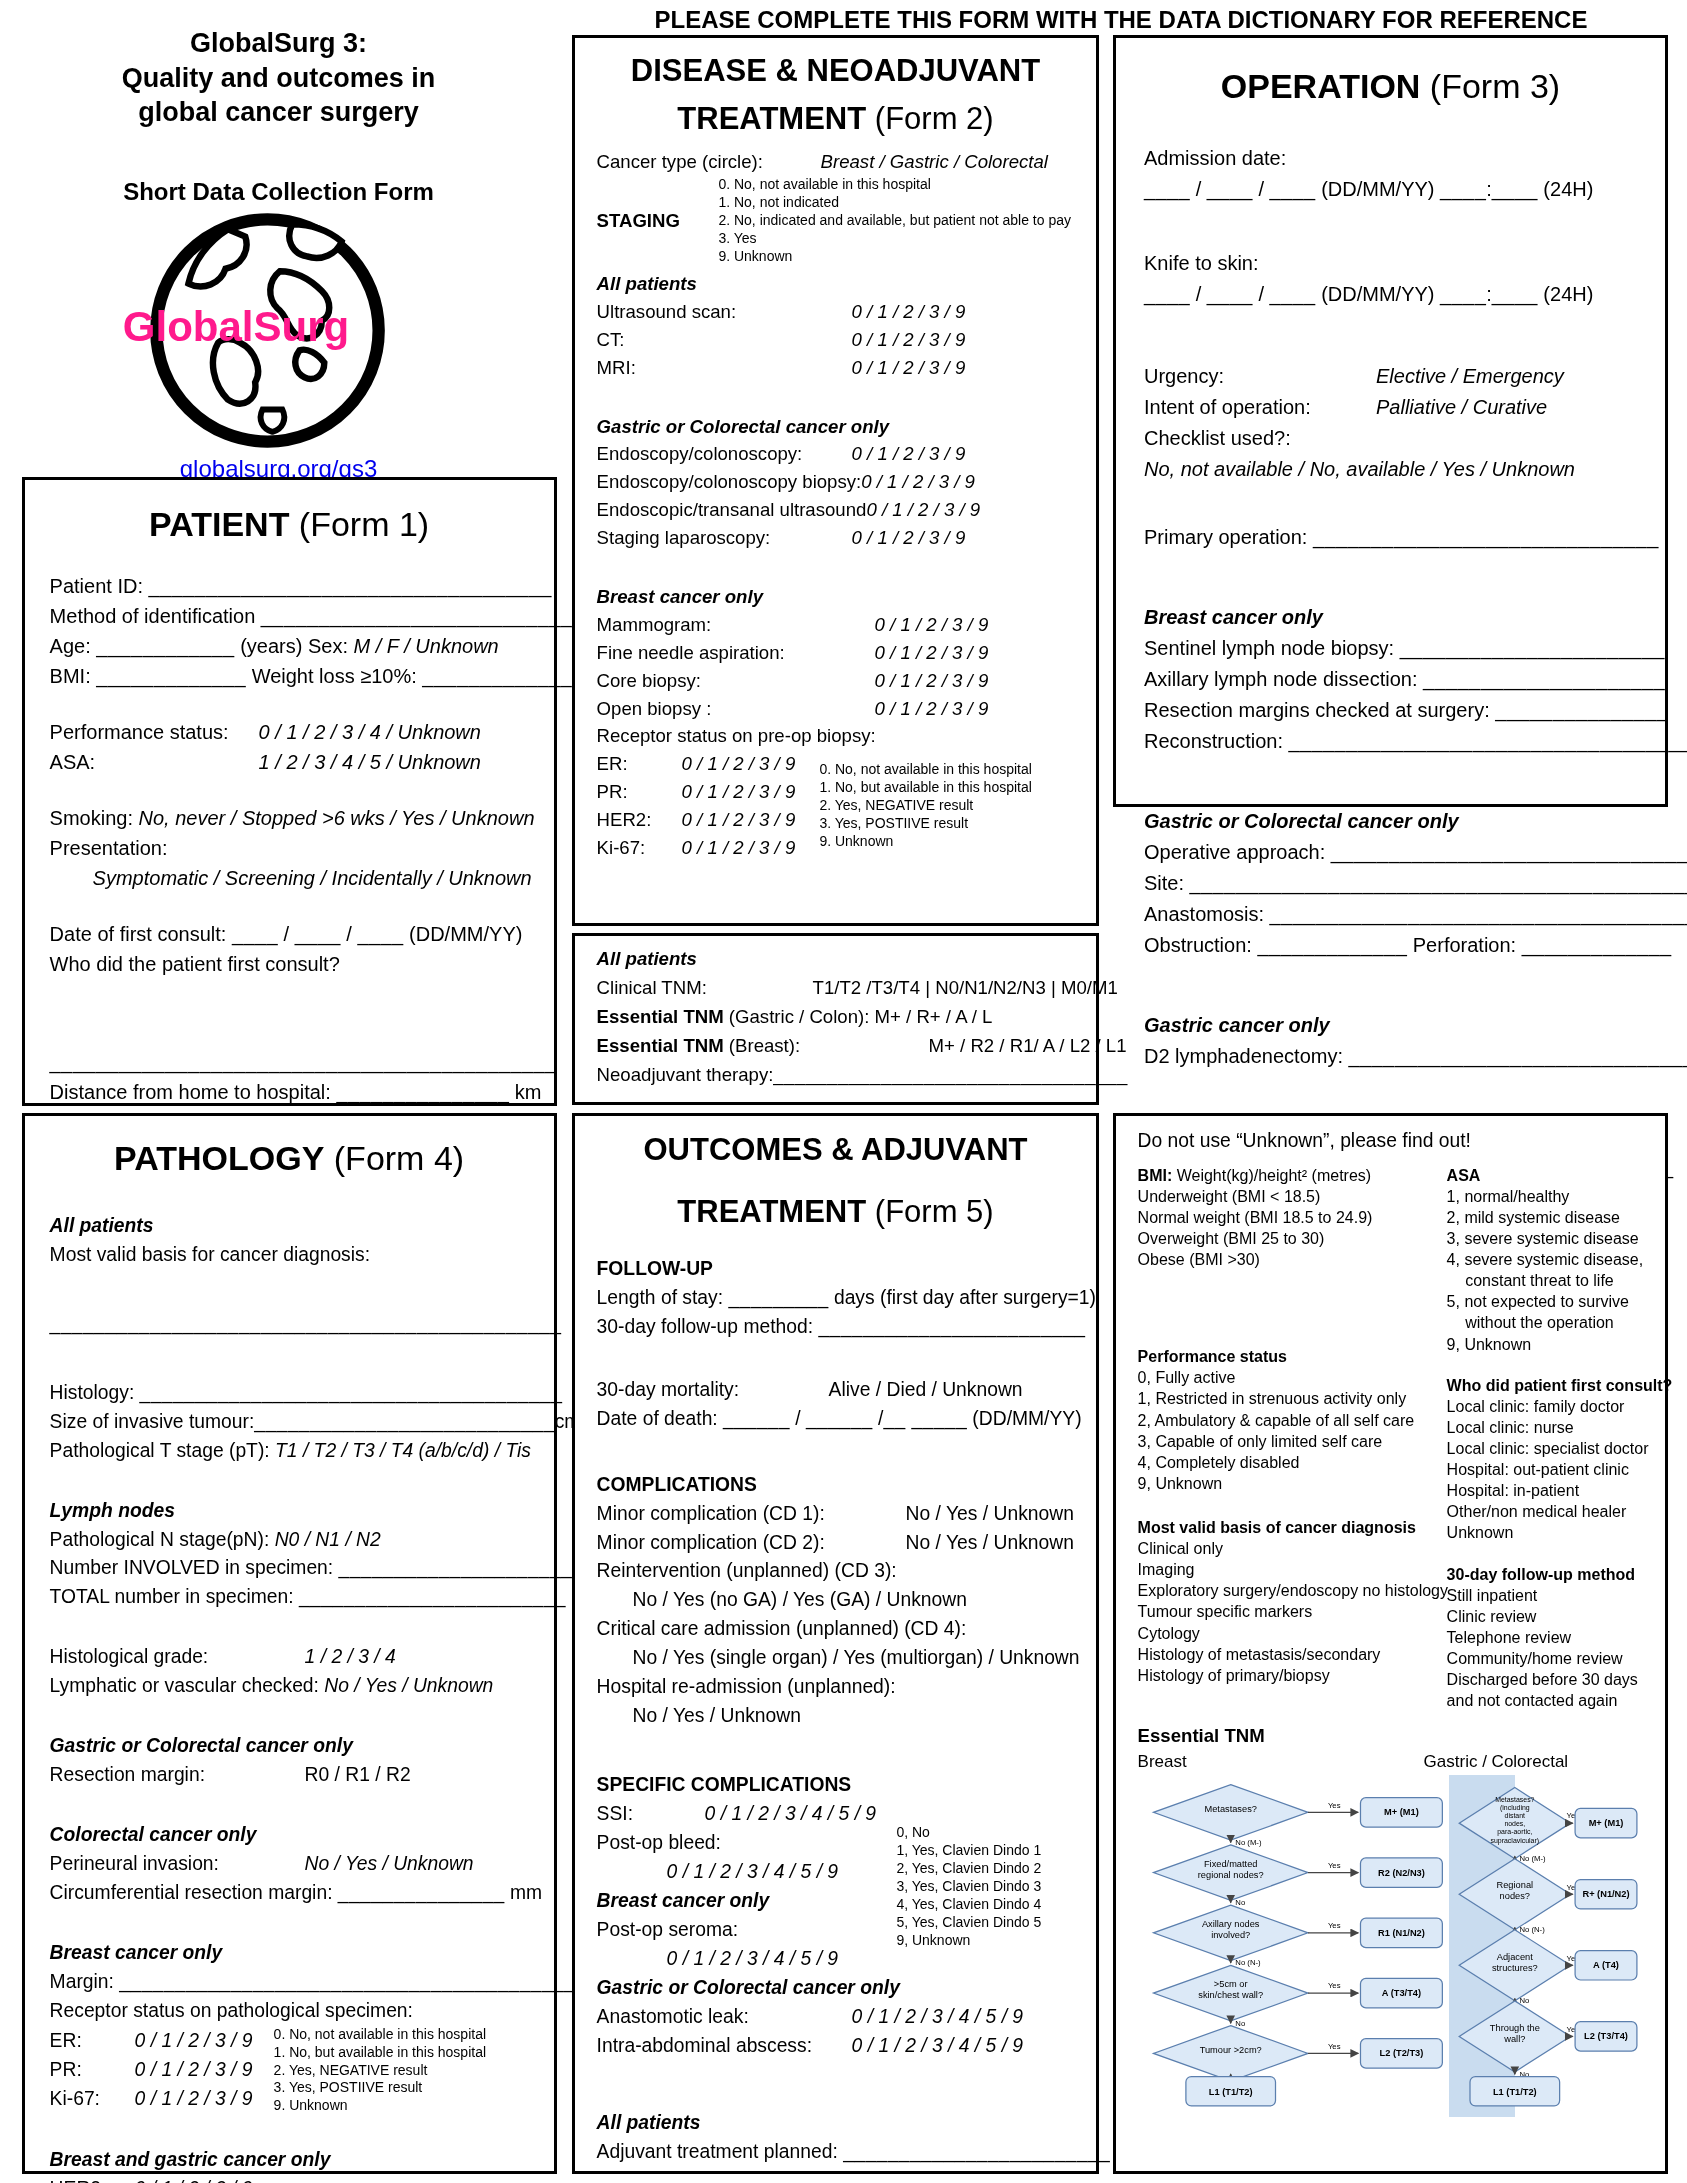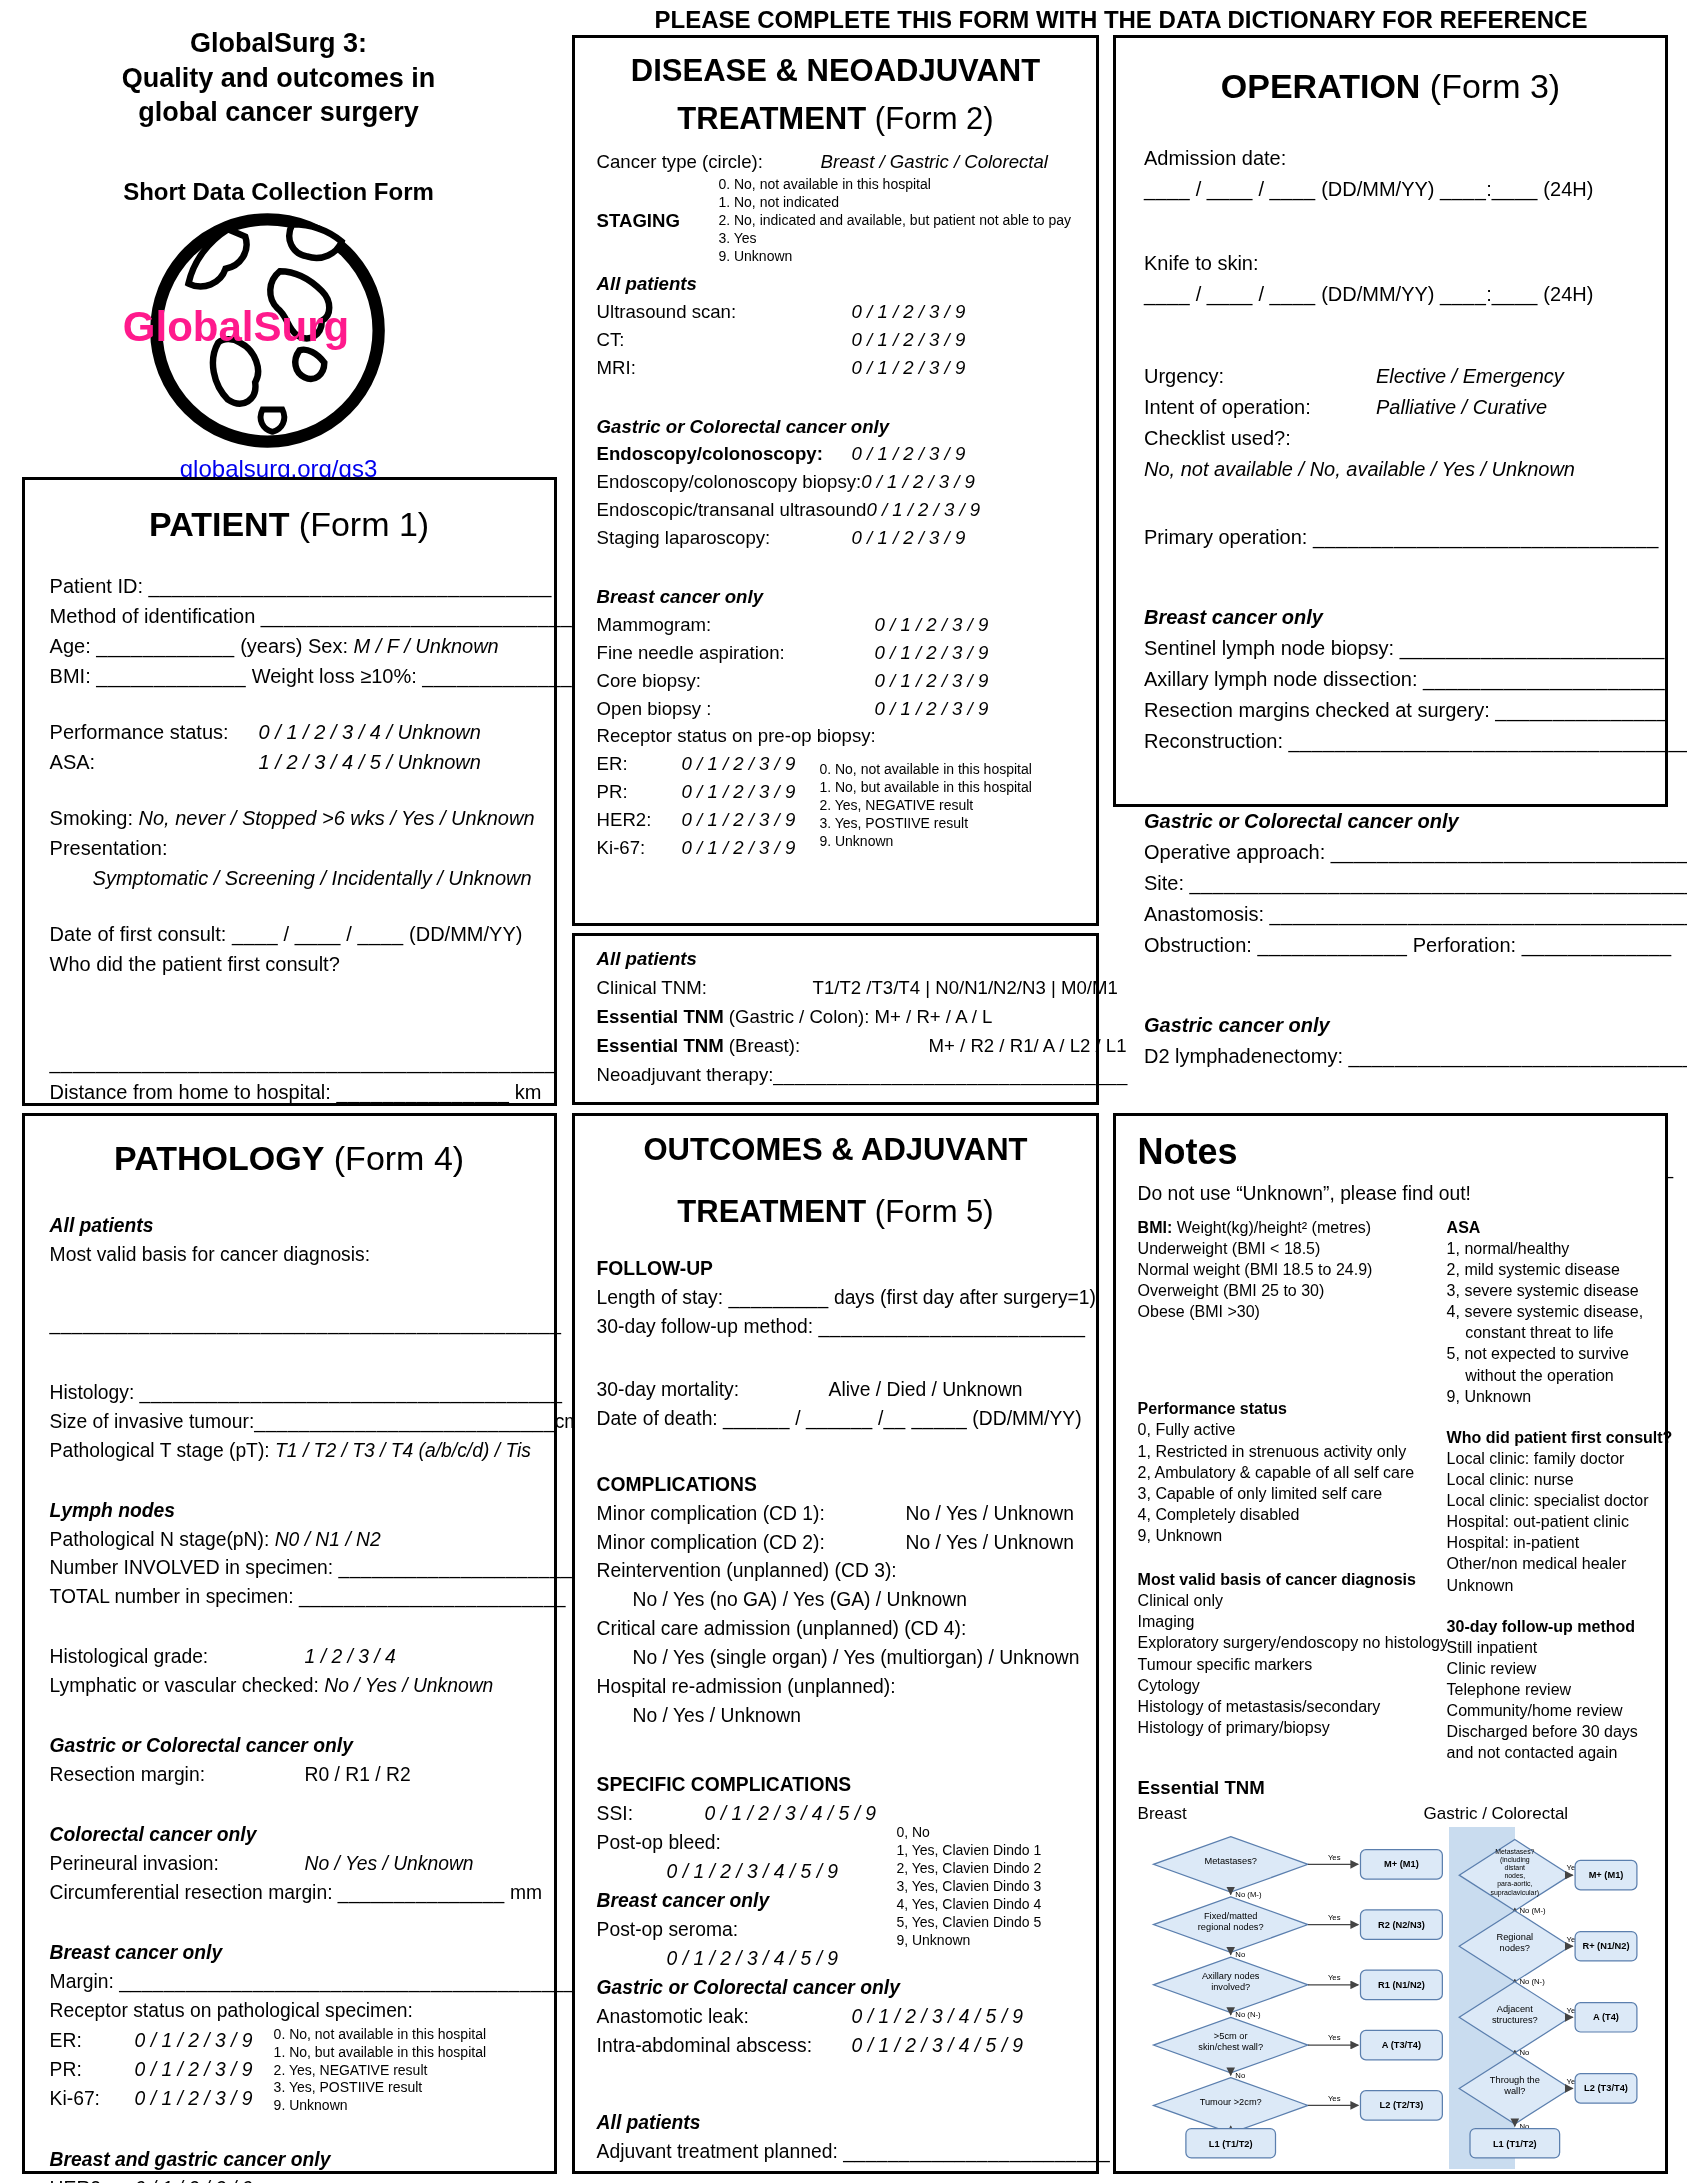--- a/index.html
+++ b/index.html
@@ -108,21 +108,21 @@
         <div class="kline">2. No, indicated and available, but patient not able to pay</div>
         <div class="kline">3. Yes</div>
         <div class="kline">9. Unknown</div>
       </div>
     </div>
     <div class="line" style="margin-top: 4.6px;"><span class="s-bi">All patients</span></div>
     <div class="line"><span class="tab" style="min-width: 255px;"><span>Ultrasound scan:</span></span><span class="s-opt">0 / 1 / 2  / 3 / 9</span></div>
     <div class="line"><span class="tab" style="min-width: 255px;"><span>CT:</span></span><span class="s-opt">0 / 1 / 2  / 3 / 9</span></div>
     <div class="line"><span class="tab" style="min-width: 255px;"><span>MRI:</span></span><span class="s-opt">0 / 1 / 2  / 3 / 9</span></div>
     <div class="line" style="margin-top: 31px;"><span class="s-bi">Gastric or Colorectal cancer only</span></div>
-    <div class="line"><span class="tab" style="min-width: 255px; font-weight: bold;"><span>Endoscopy/colonoscopy:</span></span><span class="s-opt">0 / 1 / 2  / 3 / 9</span></div>
+    <div class="line"><span class="tab" style="min-width: 255px;"><span>Endoscopy/colonoscopy:</span></span><span class="s-opt">0 / 1 / 2  / 3 / 9</span></div>
     <div class="line"><span class="tab" style="min-width: 255px;"><span>Endoscopy/colonoscopy biopsy:</span></span><span class="s-opt">0 / 1 / 2  / 3 / 9</span></div>
     <div class="line"><span class="tab" style="min-width: 255px;"><span>Endoscopic/transanal ultrasound</span></span><span class="s-opt">0 / 1 / 2  / 3 / 9</span></div>
     <div class="line"><span class="tab" style="min-width: 255px;"><span>Staging laparoscopy:</span></span><span class="s-opt">0 / 1 / 2  / 3 / 9</span></div>
     <div class="line" style="margin-top: 31px;"><span class="s-bi">Breast cancer only</span></div>
     <div class="line"><span class="tab" style="min-width: 278px;"><span>Mammogram:</span></span><span class="s-opt">0 / 1 / 2  / 3 / 9</span></div>
     <div class="line"><span class="tab" style="min-width: 278px;"><span>Fine needle aspiration:</span></span><span class="s-opt">0 / 1 / 2  / 3 / 9</span></div>
     <div class="line"><span class="tab" style="min-width: 278px;"><span>Core biopsy:</span></span><span class="s-opt">0 / 1 / 2  / 3 / 9</span></div>
     <div class="line"><span class="tab" style="min-width: 278px;"><span>Open biopsy :</span></span><span class="s-opt">0 / 1 / 2  / 3 / 9</span></div>
     <div class="line"><span>Receptor status on pre-op biopsy:</span></div>
     <div class="keyrow">
@@ -251,21 +251,20 @@
       </div>
     </div>
     <div class="line"><span class="s-bi">Gastric or Colorectal cancer only</span></div>
     <div class="line"><span class="tab" style="min-width: 255px;"><span>Anastomotic leak:</span></span><span class="s-opt">0 / 1 / 2  / 3 / 4 / 5 / 9</span></div>
     <div class="line"><span class="tab" style="min-width: 255px;"><span>Intra-abdominal abscess:</span></span><span class="s-opt">0 / 1 / 2  / 3 / 4 / 5 / 9</span></div>
     <div class="line" style="margin-top: 49px;"><span class="s-bi">All patients</span></div>
     <div class="line"><span>Adjuvant treatment planned: </span><span class="s-fill">________________________</span></div>
   </section>
 
 <section id="notes" class="box">
-  <div id="notes-title">Notes</div>
   <div id="notes-intro">Do not use “Unknown”, please find out!</div>
   <div id="notes-cols">
     <div id="notes-left">
         <div class="line"><span class="s-b">BMI:</span><span> Weight(kg)/height² (metres)</span></div>
         <div class="line"><span>Underweight (BMI &lt; 18.5)</span></div>
         <div class="line"><span>Normal weight (BMI 18.5 to 24.9)</span></div>
         <div class="line"><span>Overweight (BMI 25 to 30)</span></div>
         <div class="line"><span>Obese (BMI &gt;30)</span></div>
         <div class="line" style="margin-top: 76px;"><span class="s-b">Performance status</span></div>
         <div class="line"><span>0, Fully active</span></div>

